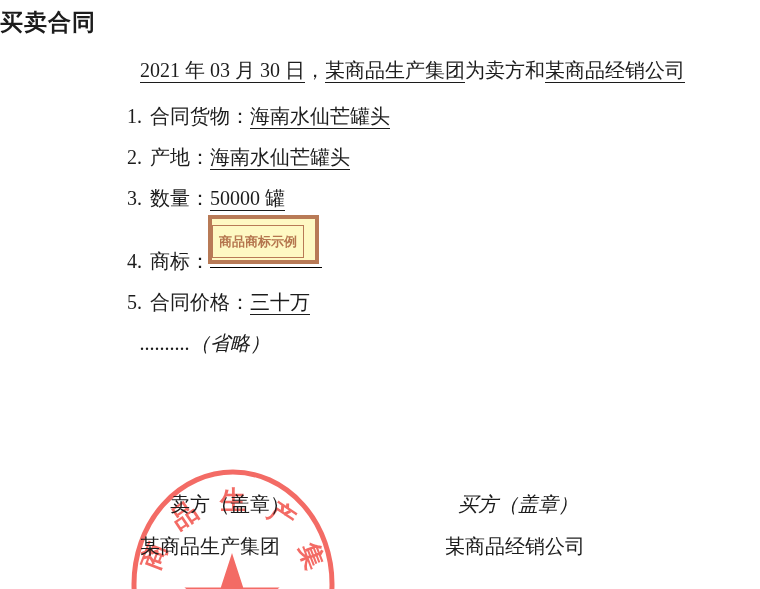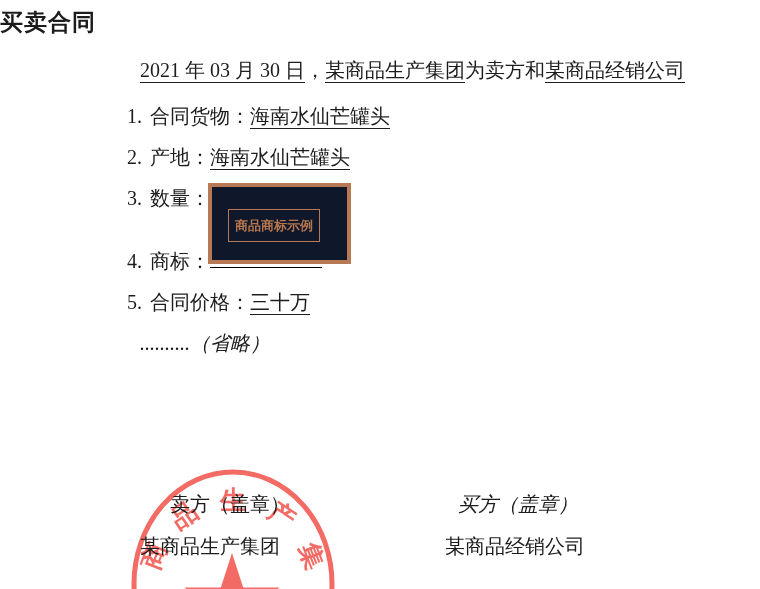--- a/index.html
+++ b/index.html
@@ -48,22 +48,22 @@
     height: 20px;
     border-bottom: 1.5px solid #000;
     vertical-align: baseline;
   }
   .tm-box {
     position: absolute;
     left: -2px;
     bottom: 3px;
     width: 103px;
     border: 4px solid var(--tm-border);
-    background: #0f172a;
-    padding: 16px;
+    background: #fef9c3;
+    padding: 0;
   }
   .tm-box-inner {
     border: 1px solid var(--tm-border);
     padding: 8px 6px;
     font-family: "Liberation Sans", "DejaVu Sans", sans-serif;
     font-weight: 700;
     font-size: 13px;
     line-height: 13px;
     color: var(--tm-text);
     white-space: nowrap;

